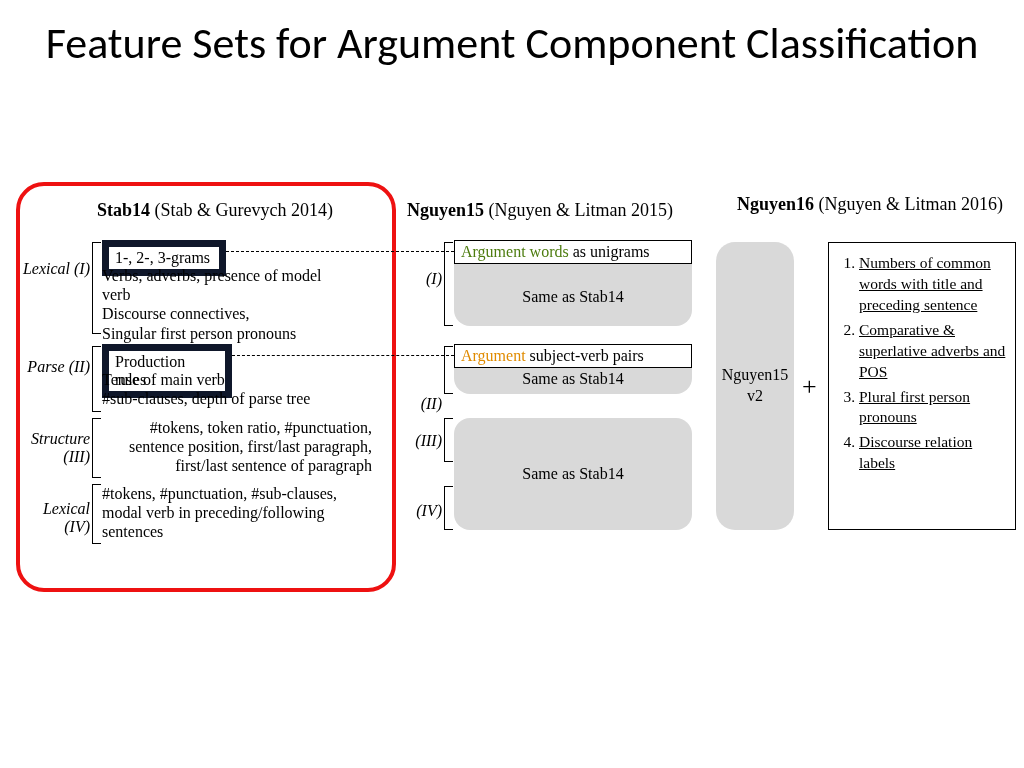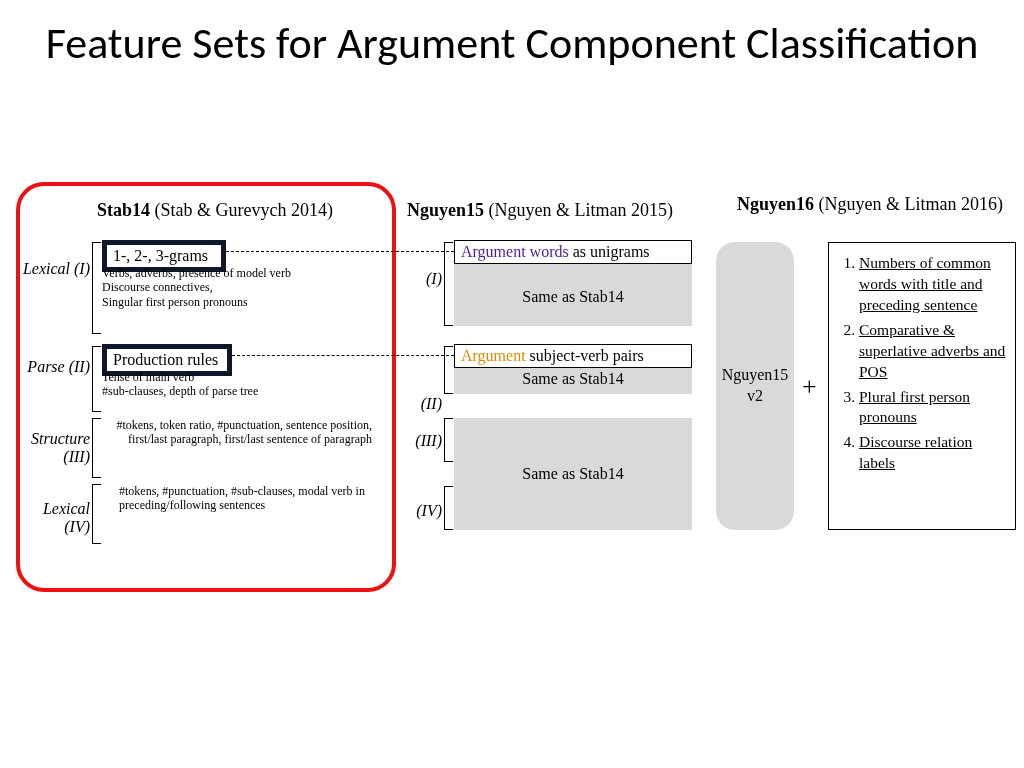--- a/index.html
+++ b/index.html
@@ -71,48 +71,49 @@
     left: 0;
     width: 8px;
     height: 0;
     border-top: 1.5px solid #000;
   }
   .bracket::before { top: 0; }
   .bracket::after  { bottom: 0; }
 
   .outline-box {
     position: absolute;
-    border: 5px solid #0f172a;
+    border: 7px solid #0f172a;
     font-size: 16px;
     padding: 2px 6px;
     background: #fff;
     box-sizing: border-box;
   }
   .body-text {
     position: absolute;
-    font-size: 12px;
+    font-size: 16px;
     line-height: 1.2;
   }
 
   .grey-box {
     position: absolute;
     background: #d9d9d9;
     font-size: 16px;
     text-align: center;
     box-sizing: border-box;
+    border-radius: 16px;
   }
   .white-overlay {
     position: absolute;
     background: #fff;
     border: 1px solid #000;
     font-size: 16px;
     padding: 2px 6px;
     box-sizing: border-box;
   }
-  .red-text { color: #4c1d95; }
+  .red-text { color: #4d7c0f; }
   .orange-text { color: #e08b00; }
 
   .dashed {
     position: absolute;
     border-top: 1.5px dashed #000;
     height: 0;
   }
 
   .v2-box {
     position: absolute;
@@ -171,21 +172,21 @@
   <div class="outline-box" style="left:102px; top:144px; width:130px;">Production rules</div>
   <div class="body-text" style="left:102px; top:170px; width:260px; white-space:pre-line;">Tense of main verb
 #sub-clauses, depth of parse tree</div>
 
   <div class="row-label lbl-stab" style="left:18px; top:230px;">Structure (III)</div>
   <div class="bracket" style="left:92px; top:218px; height:60px;"></div>
   <div class="body-text" style="left:102px; top:218px; width:270px;text-align:right;">#tokens, token ratio, #punctuation, sentence position, first/last paragraph, first/last sentence of paragraph</div>
 
   <div class="row-label lbl-stab" style="left:18px; top:300px;">Lexical (IV)</div>
   <div class="bracket" style="left:92px; top:284px; height:60px;"></div>
-  <div class="body-text" style="left:102px; top:284px; width:260px;margin-left:17px;">#tokens, #punctuation, #sub-clauses, modal verb in preceding/following sentences</div>
+  <div class="body-text" style="left:102px; top:284px; width:260px;">#tokens, #punctuation, #sub-clauses, modal verb in preceding/following sentences</div>
 
   <div class="dashed" style="left:226px; top:51px; width:228px;"></div>
   <div class="dashed" style="left:232px; top:155px; width:222px;"></div>
 
   <div class="row-label lbl-ng15" style="left:402px; top:70px;">(I)</div>
   <div class="bracket" style="left:444px; top:42px; height:84px;"></div>
   <div class="grey-box" style="left:454px; top:42px; width:238px; height:84px; padding-top:46px;">Same as Stab14</div>
   <div class="white-overlay" style="left:454px; top:40px; width:238px;">
     <span class="red-text">Argument words</span><span> as unigrams</span>
   </div>

